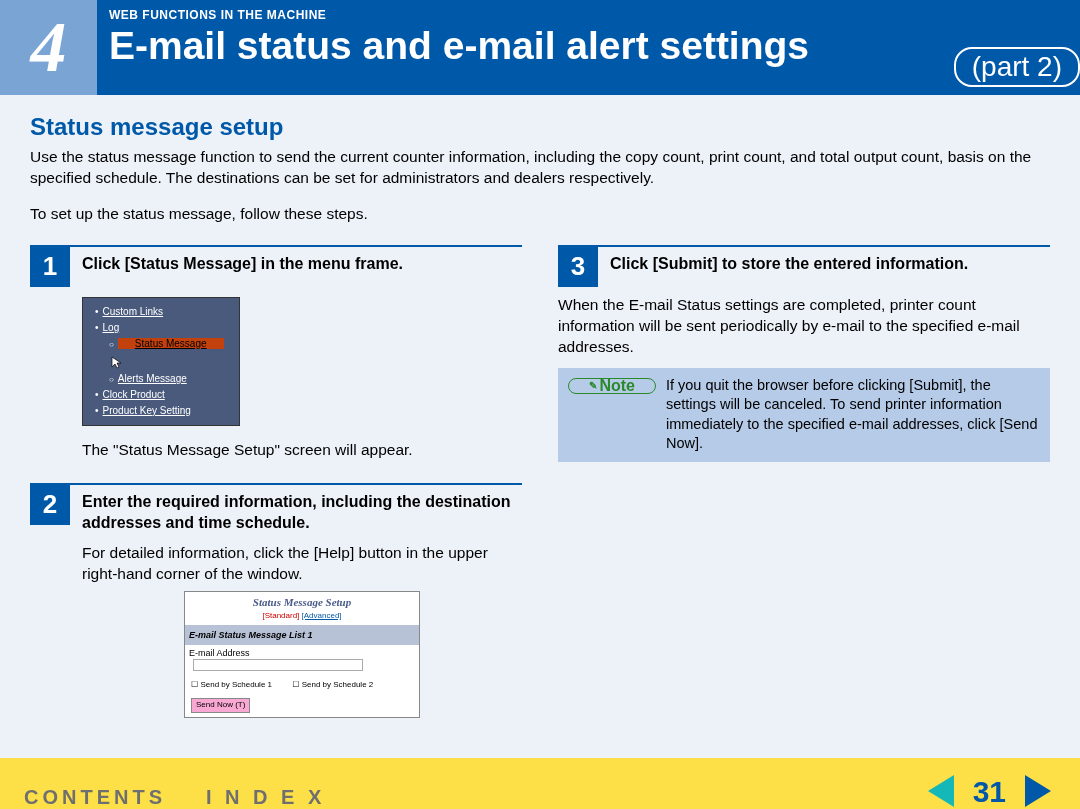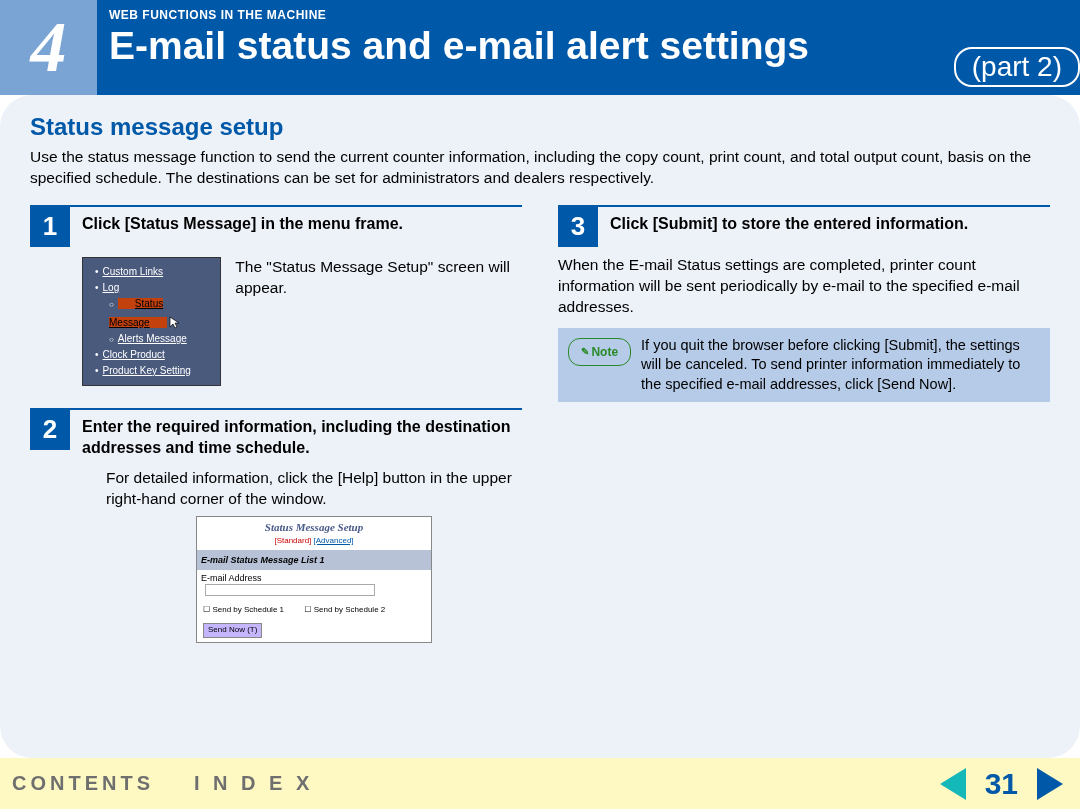--- a/index.html
+++ b/index.html
@@ -5,35 +5,35 @@
 * { margin: 0; padding: 0; box-sizing: border-box; }
 body { font-family: Arial, Helvetica, sans-serif; background: #fff; width: 1080px; height: 809px; overflow: hidden; }
 
 .top-banner { background: #0058a8; height: 95px; display: flex; align-items: stretch; }
 .chapter-num { background: #7aa4d4; width: 97px; display: flex; align-items: center; justify-content: center; color: #fff; font-size: 72px; font-style: italic; font-weight: bold; font-family: Georgia, serif; }
 .banner-right { flex: 1; padding: 8px 14px 0 12px; position: relative; }
 .breadcrumb { color: #fff; font-size: 12px; font-weight: bold; letter-spacing: 0.5px; }
 .banner-title { color: #fff; font-size: 39px; font-weight: bold; margin-top: 2px; }
 .part-label { position: absolute; right: 0; bottom: 8px; color: #fff; font-size: 28px; border: 2px solid #fff; border-radius: 18px; padding: 2px 16px; font-weight: normal; margin-top: 8px; }
 
-.content { background: #edf2f9; padding: 18px 30px 30px 30px; height: 663px; border-radius: 32px; }
+.content { background: #edf2f9; padding: 18px 30px 30px 30px; height: 663px; }
 
 .section-title { color: #0058a8; font-size: 24px; font-weight: bold; margin-bottom: 6px; }
 .intro { color: #000; font-size: 15.5px; line-height: 1.35; margin-bottom: 16px; }
 .intro2 { color: #000; font-size: 15.5px; margin-bottom: 22px; }
 
 .columns { display: flex; gap: 36px; }
 .col { flex: 1; }
 
 .step { margin-bottom: 22px; }
 .step-header { border-top: 2px solid #0058a8; display: flex; align-items: flex-start; padding-top: 0; }
 .step-num { background: #0058a8; color: #fff; width: 40px; height: 40px; min-width: 40px; display: flex; align-items: center; justify-content: center; font-size: 26px; font-weight: bold; margin-right: 12px; }
 .step-title { font-weight: bold; font-size: 16px; padding-top: 7px; line-height: 1.3; }
 .step-body { margin-left: 52px; margin-top: 10px; font-size: 15.5px; line-height: 1.35; }
-.step-body-flex { display: flex; gap: 14px; align-items: flex-start; }
+.step-body-flex { display: flex; gap: 14px; align-items: flex-start; flex-direction: column; }
 
 
 .menu-shot { background: #4a5a7d; padding: 6px 8px; width: 158px; font-size: 10px; color: #fff; border: 1px solid #333; line-height: 1.6; }
 .menu-shot ul { list-style: none; margin-left: 4px; }
 .menu-shot > ul > li::before { content: "•"; margin-right: 4px; }
 .menu-shot .item { text-decoration: underline; }
 .menu-shot .sub { margin-left: 14px; }
 .menu-shot .sub li::before { content: "○"; font-size: 8px; margin-right: 4px; }
 .menu-shot .hl { background: #c2410c; color: #000; padding: 0 17px; }
 .cursor { display: inline-block; width: 12px; height: 14px; position: relative; top: 4px; margin-left: 2px; }
@@ -43,29 +43,29 @@
 .form-shot { background: #fff; border: 1px solid #888; width: 236px; font-size: 9px; margin-top: 6px; }
 .form-shot .ftitle { color: #4a5a8a; font-weight: bold; font-style: italic; text-align: center; padding: 3px 0 1px 0; font-family: Georgia, serif; font-size: 11px; }
 .form-shot .fmodes { text-align: center; font-size: 8px; margin-bottom: 3px; }
 .form-shot .fmodes .std { color: #c00; }
 .form-shot .fmodes .adv { color: #0058a8; text-decoration: underline; }
 .form-shot .fbar { background: #b8c2d6; font-weight: bold; font-style: italic; padding: 4px 4px; font-size: 9px; }
 .form-shot .frow { padding: 2px 4px; }
 .form-shot .finput { border: 1px solid #aaa; height: 12px; width: 170px; display: inline-block; margin-left: 4px; }
 .form-shot .fchecks { padding: 4px 6px; font-size: 8px; }
 .form-shot .fchecks label { margin-right: 18px; }
-.form-shot .fbtn { border: 1px solid #888; background: #c4b5fd; padding: 1px 4px; font-size: 8px; margin: 3px 6px 4px 6px; display: inline-block; }
+.form-shot .fbtn { border: 1px solid #888; background: #f9a8d4; padding: 1px 4px; font-size: 8px; margin: 3px 6px 4px 6px; display: inline-block; }
 
 
 .note-box { background: #b6cbe8; padding: 8px 10px 8px 10px; display: flex; gap: 10px; margin-top: 10px; font-size: 14.5px; line-height: 1.35; }
-.note-pill { border: 1.5px solid #2a8a2a; color: #2a8a2a; border-radius: 12px; padding: 1px 12px; font-size: 12px; font-weight: bold; height: 28px; display: inline-flex; align-items: center; white-space: nowrap; margin-top: 2px; }
+.note-pill { border: 1.5px solid #2a8a2a; color: #2a8a2a; border-radius: 12px; padding: 1px 20px; font-size: 16px; font-weight: bold; height: 16px; display: inline-flex; align-items: center; white-space: nowrap; margin-top: 2px; }
 .note-pill::before { content: "✎"; font-size: 10px; margin-right: 2px; }
 
 
-.footer { background: #fef9c3; height: 51px; display: flex; align-items: center; padding: 0 12px; }
+.footer { background: #fde047; height: 51px; display: flex; align-items: flex-end; padding: 0 24px; }
 .footer-link { color: #6f6f6f; font-size: 20px; font-weight: bold; letter-spacing: 4px; margin-right: 40px; }
 .footer-spacer { flex: 1; }
 .nav-tri { width: 36px; height: 36px; display: inline-flex; align-items: center; justify-content: center; cursor: pointer; }
 .page-num { color: #0058a8; font-size: 30px; font-weight: bold; margin: 0 14px; }
 .tri-left { width: 0; height: 0; border-top: 16px solid transparent; border-bottom: 16px solid transparent; border-right: 26px solid #14b8b8; }
 .tri-right { width: 0; height: 0; border-top: 16px solid transparent; border-bottom: 16px solid transparent; border-left: 26px solid #0058a8; }
 </style>
 </head>
 <body>
 
@@ -74,20 +74,21 @@
   <div class="banner-right">
     <div class="breadcrumb">WEB FUNCTIONS IN THE MACHINE</div>
     <div class="banner-title">E-mail status and e-mail alert settings</div>
     <div class="part-label">(part 2)</div>
   </div>
 </div>
 
 <div class="content">
   <div class="section-title">Status message setup</div>
   <p class="intro">Use the status message function to send the current counter information, including the copy count, print count, and total output count, basis on the specified schedule. The destinations can be set for administrators and dealers respectively.</p>
+  <p class="intro2">To set up the status message, follow these steps.</p>
 
   <div class="columns">
 
     <div class="col">
 
       <div class="step">
         <div class="step-header">
           <div class="step-num">1</div>
           <div class="step-title">Click [Status Message] in the menu frame.</div>
         </div>
@@ -109,21 +110,21 @@
           </div>
           <div>The "Status Message Setup" screen will appear.</div>
         </div>
       </div>
 
       <div class="step">
         <div class="step-header">
           <div class="step-num">2</div>
           <div class="step-title">Enter the required information, including the destination addresses and time schedule.</div>
         </div>
-        <div class="step-body" style="margin-left:76px;">
+        <div class="step-body" style="margin-left:52px;">
           <div>For detailed information, click the [Help] button in the upper right-hand corner of the window.</div>
           <div style="display:flex; justify-content:center;">
             <div class="form-shot">
               <div class="ftitle">Status Message Setup</div>
               <div class="fmodes">
                 <span class="std">[Standard]</span>
                 <span class="adv">[Advanced]</span>
               </div>
               <div class="fbar">E-mail Status Message List 1</div>
               <div class="frow">

